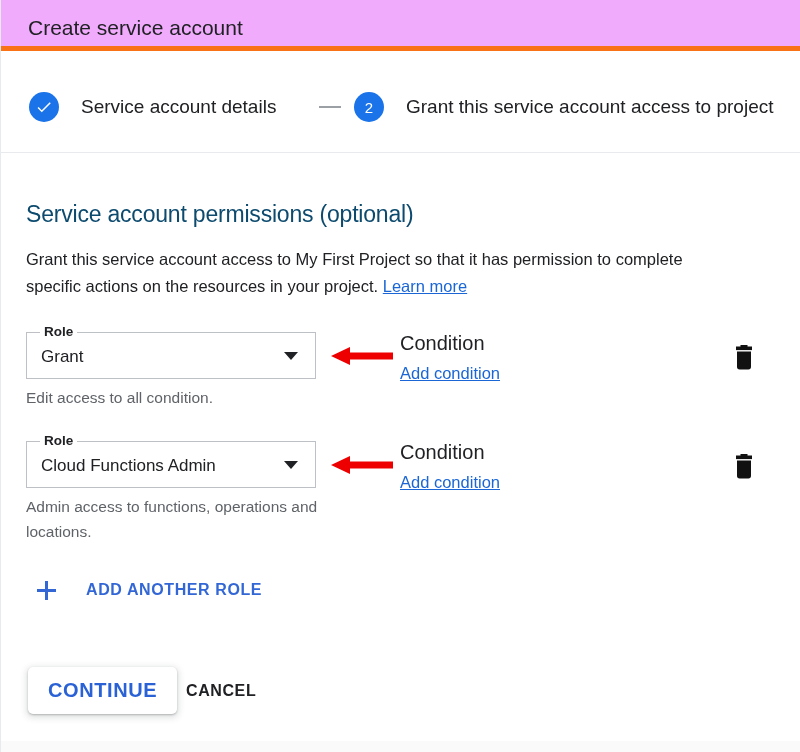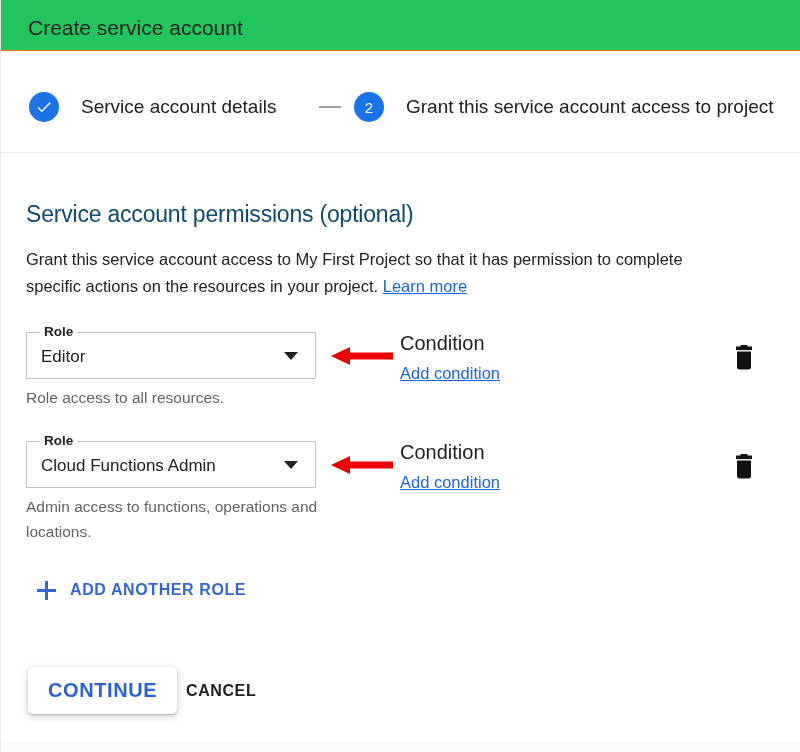--- a/index.html
+++ b/index.html
@@ -26,22 +26,22 @@
     box-sizing: border-box;
     overflow: hidden;
   }
 
   
   .dialog-title-bar {
     position: absolute;
     left: 0; top: 0;
     width: 800px;
     height: 51px;
-    background: #22c55e;
-    border-bottom: 1px solid #f97316;
+    background: #f0abfc;
+    border-bottom: 5px solid #f97316;
     box-sizing: border-box;
   }
   .dialog-title {
     position: absolute;
     left: 27px;
     top: 14px;
     font-size: 21px;
     line-height: 28px;
     font-weight: 400;
     color: #202124;
@@ -259,21 +259,21 @@
   }
   .add-role-plus::before {
     left: 0; top: 8px;
     width: 19px; height: 3.2px;
   }
   .add-role-plus::after {
     left: 7.9px; top: 0;
     width: 3.2px; height: 19px;
   }
   .add-role-text {
-    margin-left: 14px;
+    margin-left: 30px;
     font-size: 16px;
     line-height: 22px;
     font-weight: 700;
     color: #3367d6;
     letter-spacing: 0.6px;
     white-space: nowrap;
   }
 
   
   .btn-continue {
@@ -354,25 +354,25 @@
   </div>
 
   <div class="section-heading">Service account permissions (optional)</div>
 
   <div class="section-desc"><span>Grant this service account access to My First Project so that it has permission to complete specific actions on the resources in your project. </span><span class="inline-link">Learn more</span></div>
 
   <div class="role-row role-row-1">
 
     <div class="select-field">
       <div class="select-notch-label">Role</div>
-      <div class="select-value">Editor</div>
+      <div class="select-value">Grant</div>
       <div class="select-arrow"></div>
     </div>
 
-    <div class="helper-text helper-1">Role access to all resources.</div>
+    <div class="helper-text helper-1">Edit access to all condition.</div>
 
     <div class="red-arrow">
       <svg width="62" height="20" viewBox="0 0 62 20" aria-hidden="true">
         <path d="M0 10 L19 1 L19 6.5 L62 6.5 L62 13.5 L19 13.5 L19 19 Z" fill="#ee0000"></path>
       </svg>
     </div>
 
     <div class="condition-label">Condition</div>
     <div class="condition-link">Add condition</div>
 

